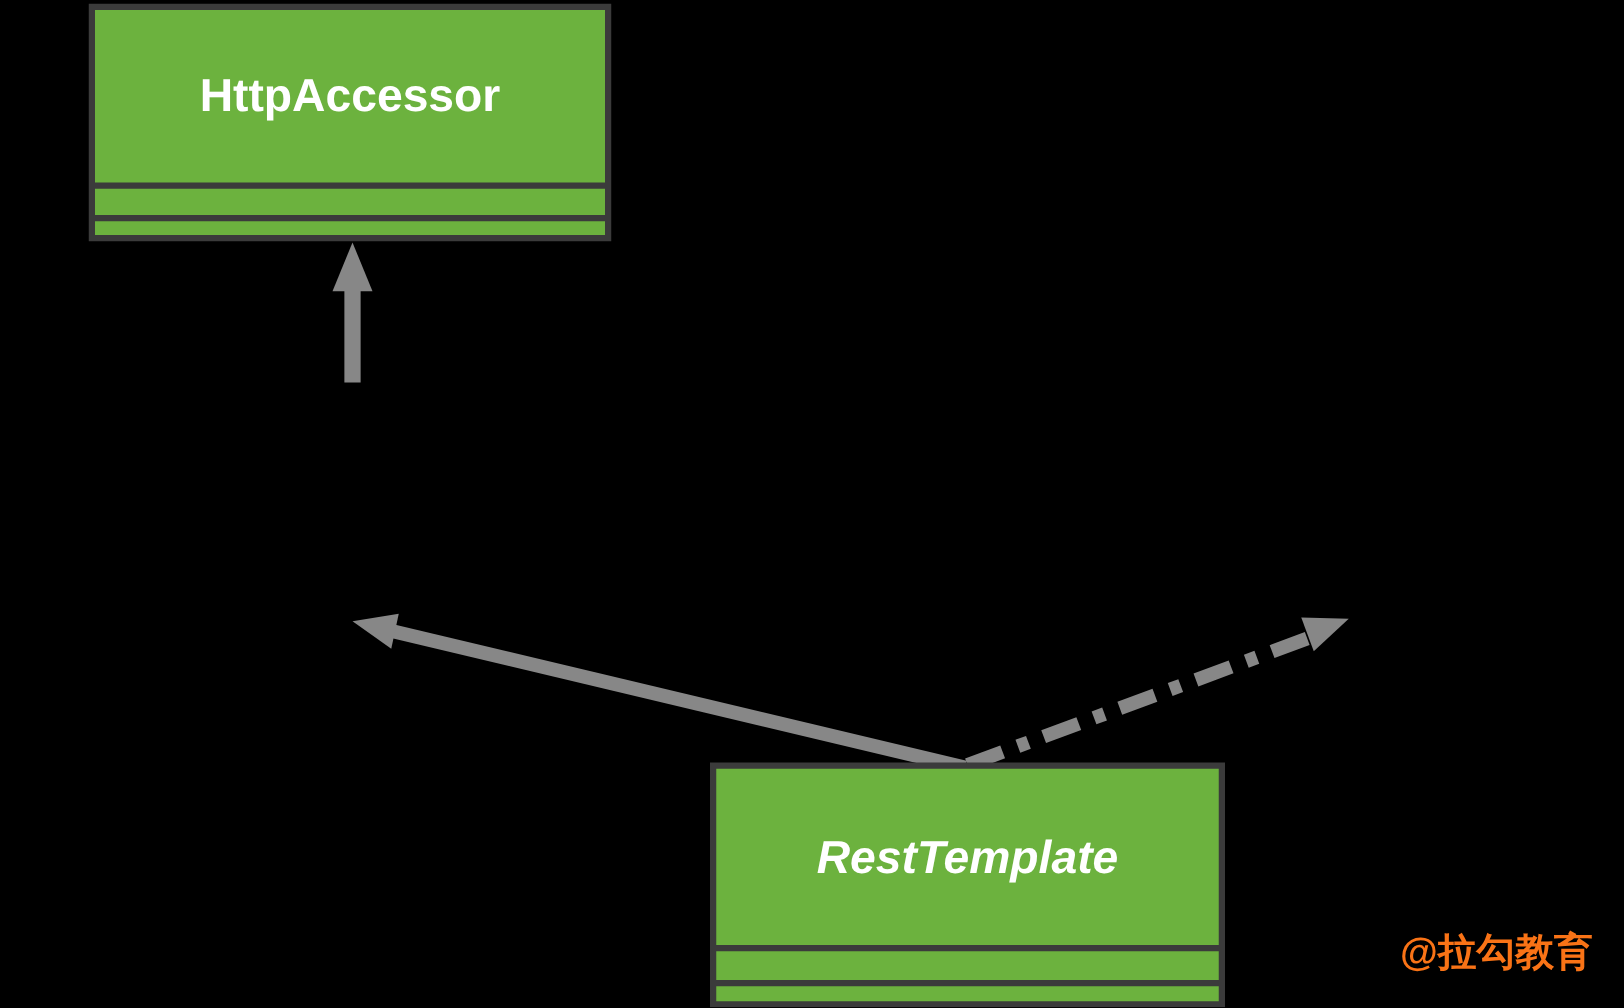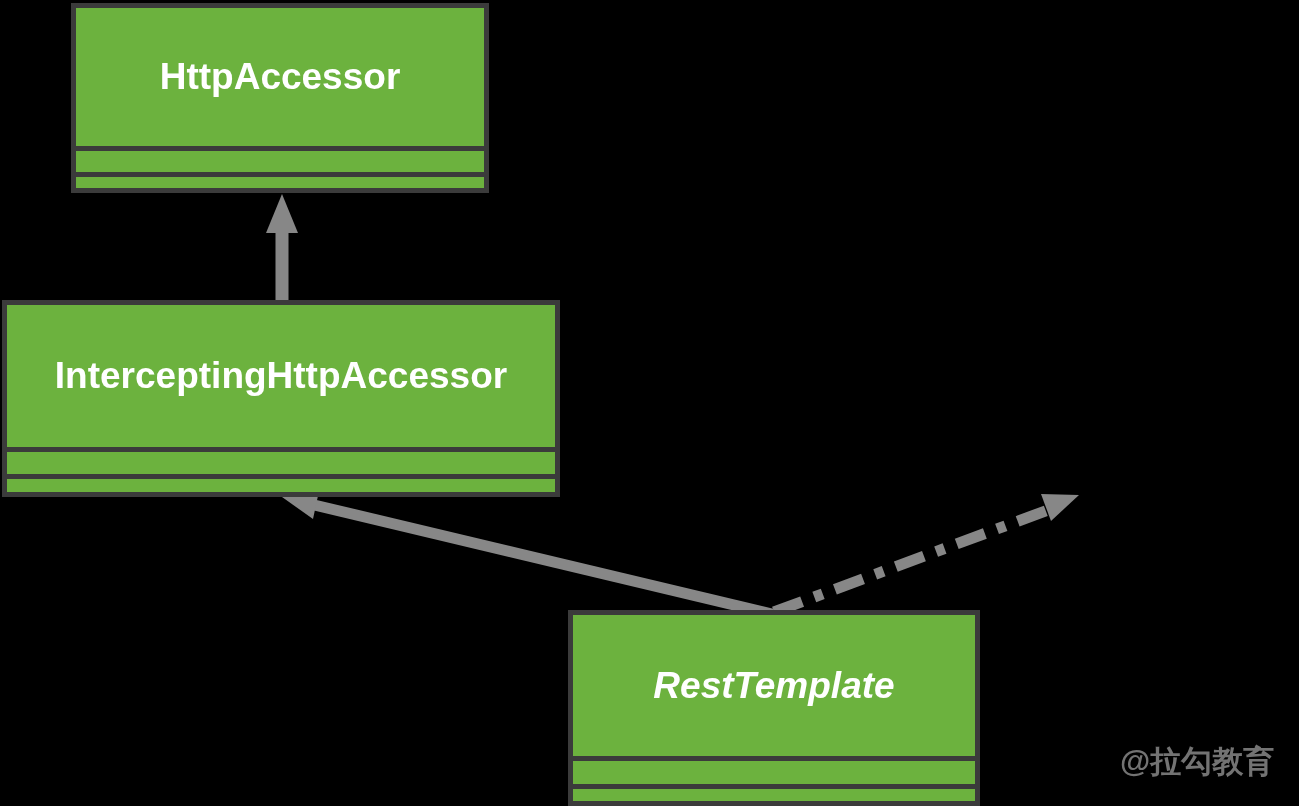--- a/index.html
+++ b/index.html
@@ -61,21 +61,21 @@
 
   .box-http { left: 71px;  top: 3px;   width: 418px; height: 190px; }
   .box-int  { left: 2px;   top: 300px; width: 558px; height: 197px; }
   .box-rop  { left: 865px; top: 302px; width: 430px; height: 193px; }
   .box-rtp  { left: 568px; top: 610px; width: 412px; height: 196px; font-style: italic; }
 
   .watermark {
     position: absolute;
     left: 1120px;
     top: 740px;
-    color: #737373;
+    color: #f97316;
     font-weight: 700;
     font-size: 31px;
     line-height: 44px;
     white-space: nowrap;
   }
   .arrow-line {
     stroke: #878787;
     fill: none;
   }
   .arrow-head {
@@ -107,27 +107,20 @@
   </svg>
 
   <div class="uml-box box-http">
     <div class="compartment title">
       <span>HttpAccessor</span>
     </div>
     <div class="compartment mid"></div>
     <div class="compartment bot"></div>
   </div>
 
-  <div class="uml-box box-int">
-    <div class="compartment title">
-      <span>InterceptingHttpAccessor</span>
-    </div>
-    <div class="compartment mid"></div>
-    <div class="compartment bot"></div>
-  </div>
 
 
   <div class="uml-box box-rtp">
     <div class="compartment title">
       <span>RestTemplate</span>
     </div>
     <div class="compartment mid"></div>
     <div class="compartment bot"></div>
   </div>
 

